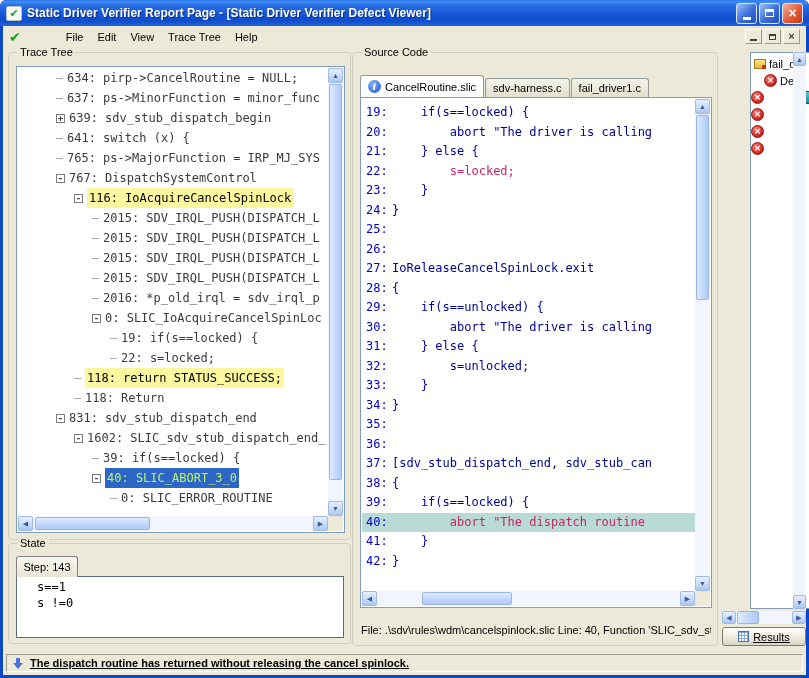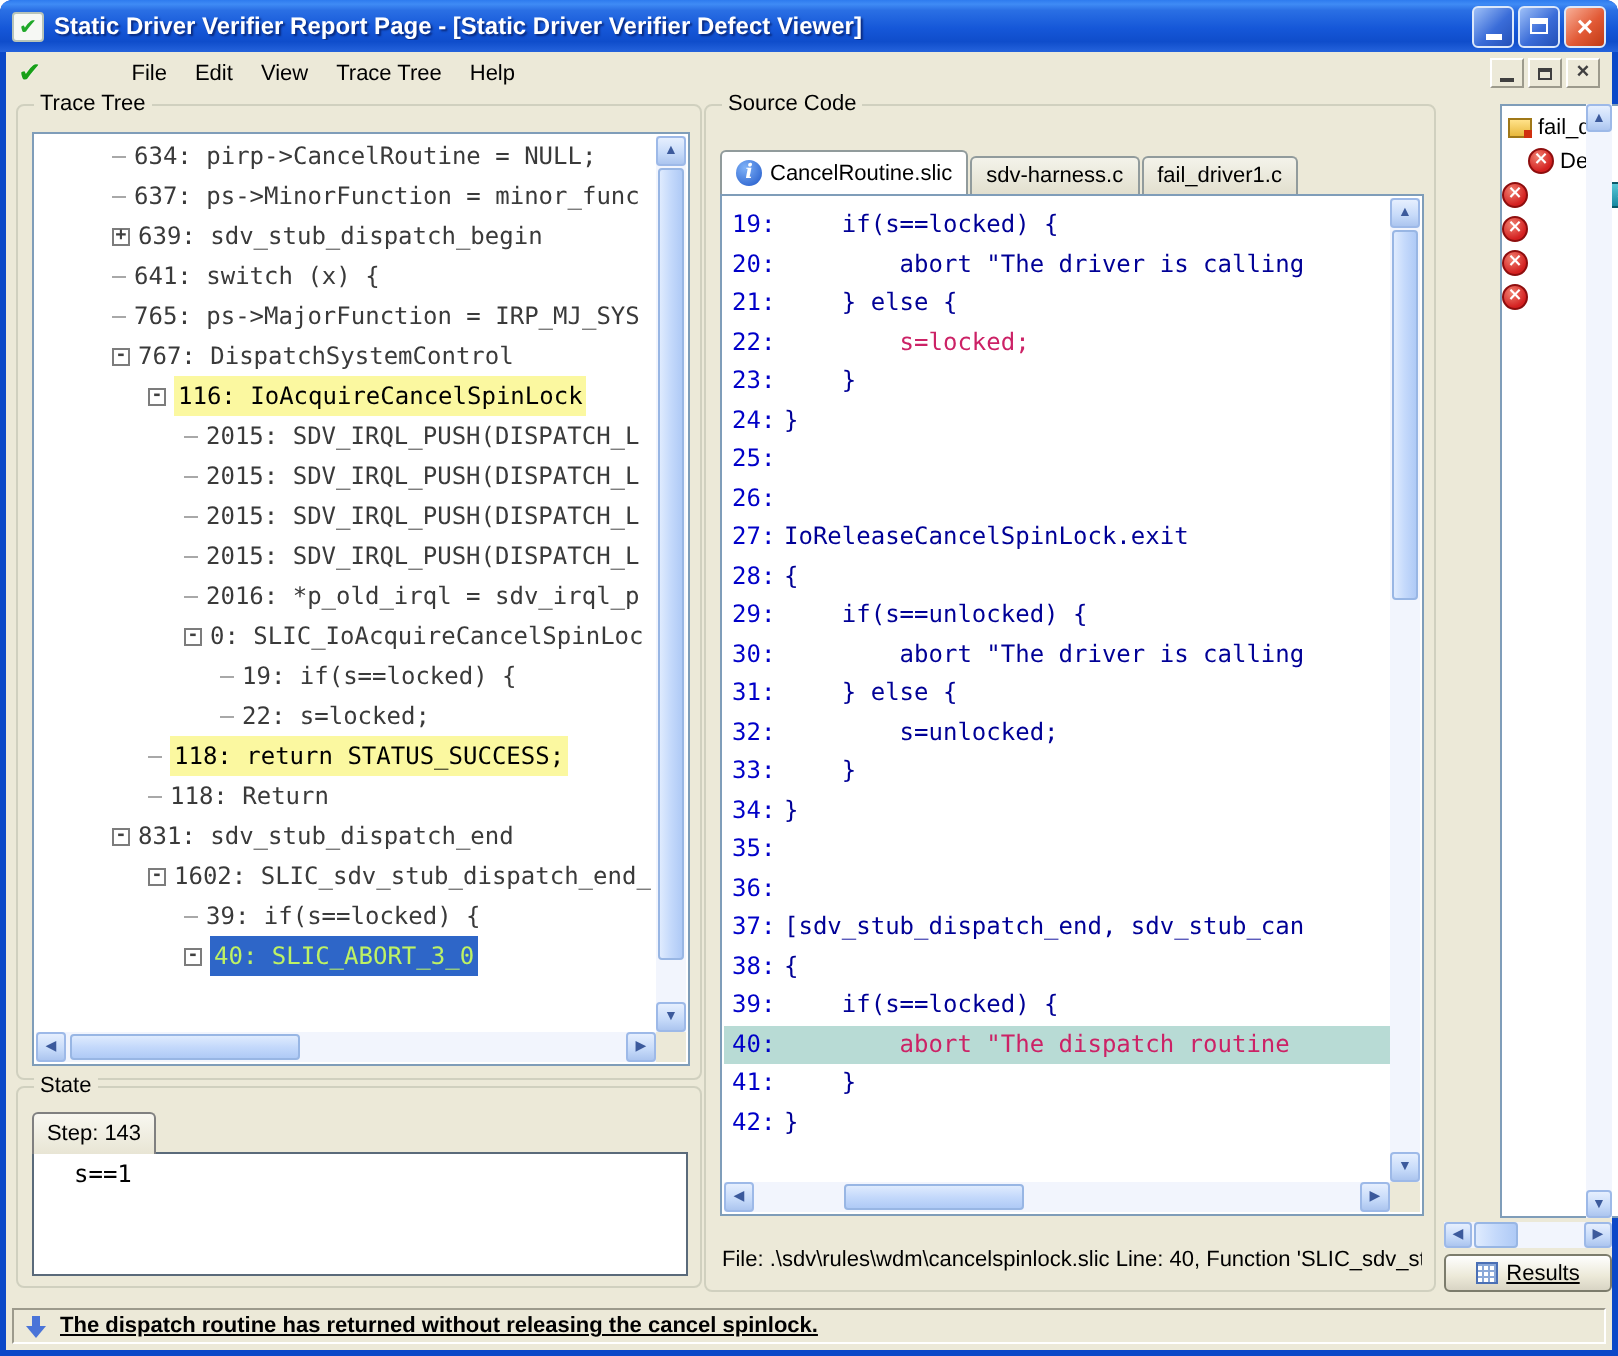--- a/index.html
+++ b/index.html
@@ -207,40 +207,42 @@
               <div class="trow"><span class="tindent" style="width: 38px;"></span><span class="tdash"></span><span class="ttext normal">2016: *p_old_irql = sdv_irql_p</span></div>
               <div class="trow"><span class="tindent" style="width: 38px;"></span><span class="expander">-</span><span class="ttext normal">0: SLIC_IoAcquireCancelSpinLoc</span></div>
               <div class="trow"><span class="tindent" style="width: 56px;"></span><span class="tdash"></span><span class="ttext normal">19: if(s==locked) {</span></div>
               <div class="trow"><span class="tindent" style="width: 56px;"></span><span class="tdash"></span><span class="ttext normal">22: s=locked;</span></div>
               <div class="trow"><span class="tindent" style="width: 20px;"></span><span class="tdash"></span><span class="ttext highlight">118: return STATUS_SUCCESS;</span></div>
               <div class="trow"><span class="tindent" style="width: 20px;"></span><span class="tdash"></span><span class="ttext normal">118: Return</span></div>
               <div class="trow"><span class="tindent" style="width: 2px;"></span><span class="expander">-</span><span class="ttext normal">831: sdv_stub_dispatch_end</span></div>
               <div class="trow"><span class="tindent" style="width: 20px;"></span><span class="expander">-</span><span class="ttext normal">1602: SLIC_sdv_stub_dispatch_end_</span></div>
               <div class="trow"><span class="tindent" style="width: 38px;"></span><span class="tdash"></span><span class="ttext normal">39: if(s==locked) {</span></div>
               <div class="trow"><span class="tindent" style="width: 38px;"></span><span class="expander">-</span><span class="ttext selected">40: SLIC_ABORT_3_0</span></div>
+              <div class="trow"><span class="tindent" style="width: 56px;"></span><span class="tdash"></span><span class="ttext normal">0: SLIC_ERROR_ROUTINE</span></div>
             </div>
           <div class="sb sbv">
             <span class="arrow up">▲</span>
             <span class="thumb" style="left:1px;right:1px;top:16px;height:calc(100% - 52px);"></span>
             <span class="arrow down">▼</span>
           </div>
           <div class="sb sbh">
             <span class="arrow left">◀</span>
             <span class="thumb" style="top:1px;bottom:1px;left:17px;width:115px;"></span>
             <span class="arrow right">▶</span>
           </div>
           <div class="sb-corner"></div>
         </div>
       </div>
 
       <div class="groupbox" id="gb-state">
         <span class="gb-label">State</span>
         <div class="state-tab">Step: 143</div>
         <div class="fieldbox state-box">
             <div>s==1</div>
+            <div>s !=0</div>
           </div>
       </div>
 
       <div class="groupbox" id="gb-source">
         <span class="gb-label">Source Code</span>
         <div class="src-tabs">
             <div class="tab active">
               <span class="info-icon">i</span>
               <span>CancelRoutine.slic</span>
             </div>

